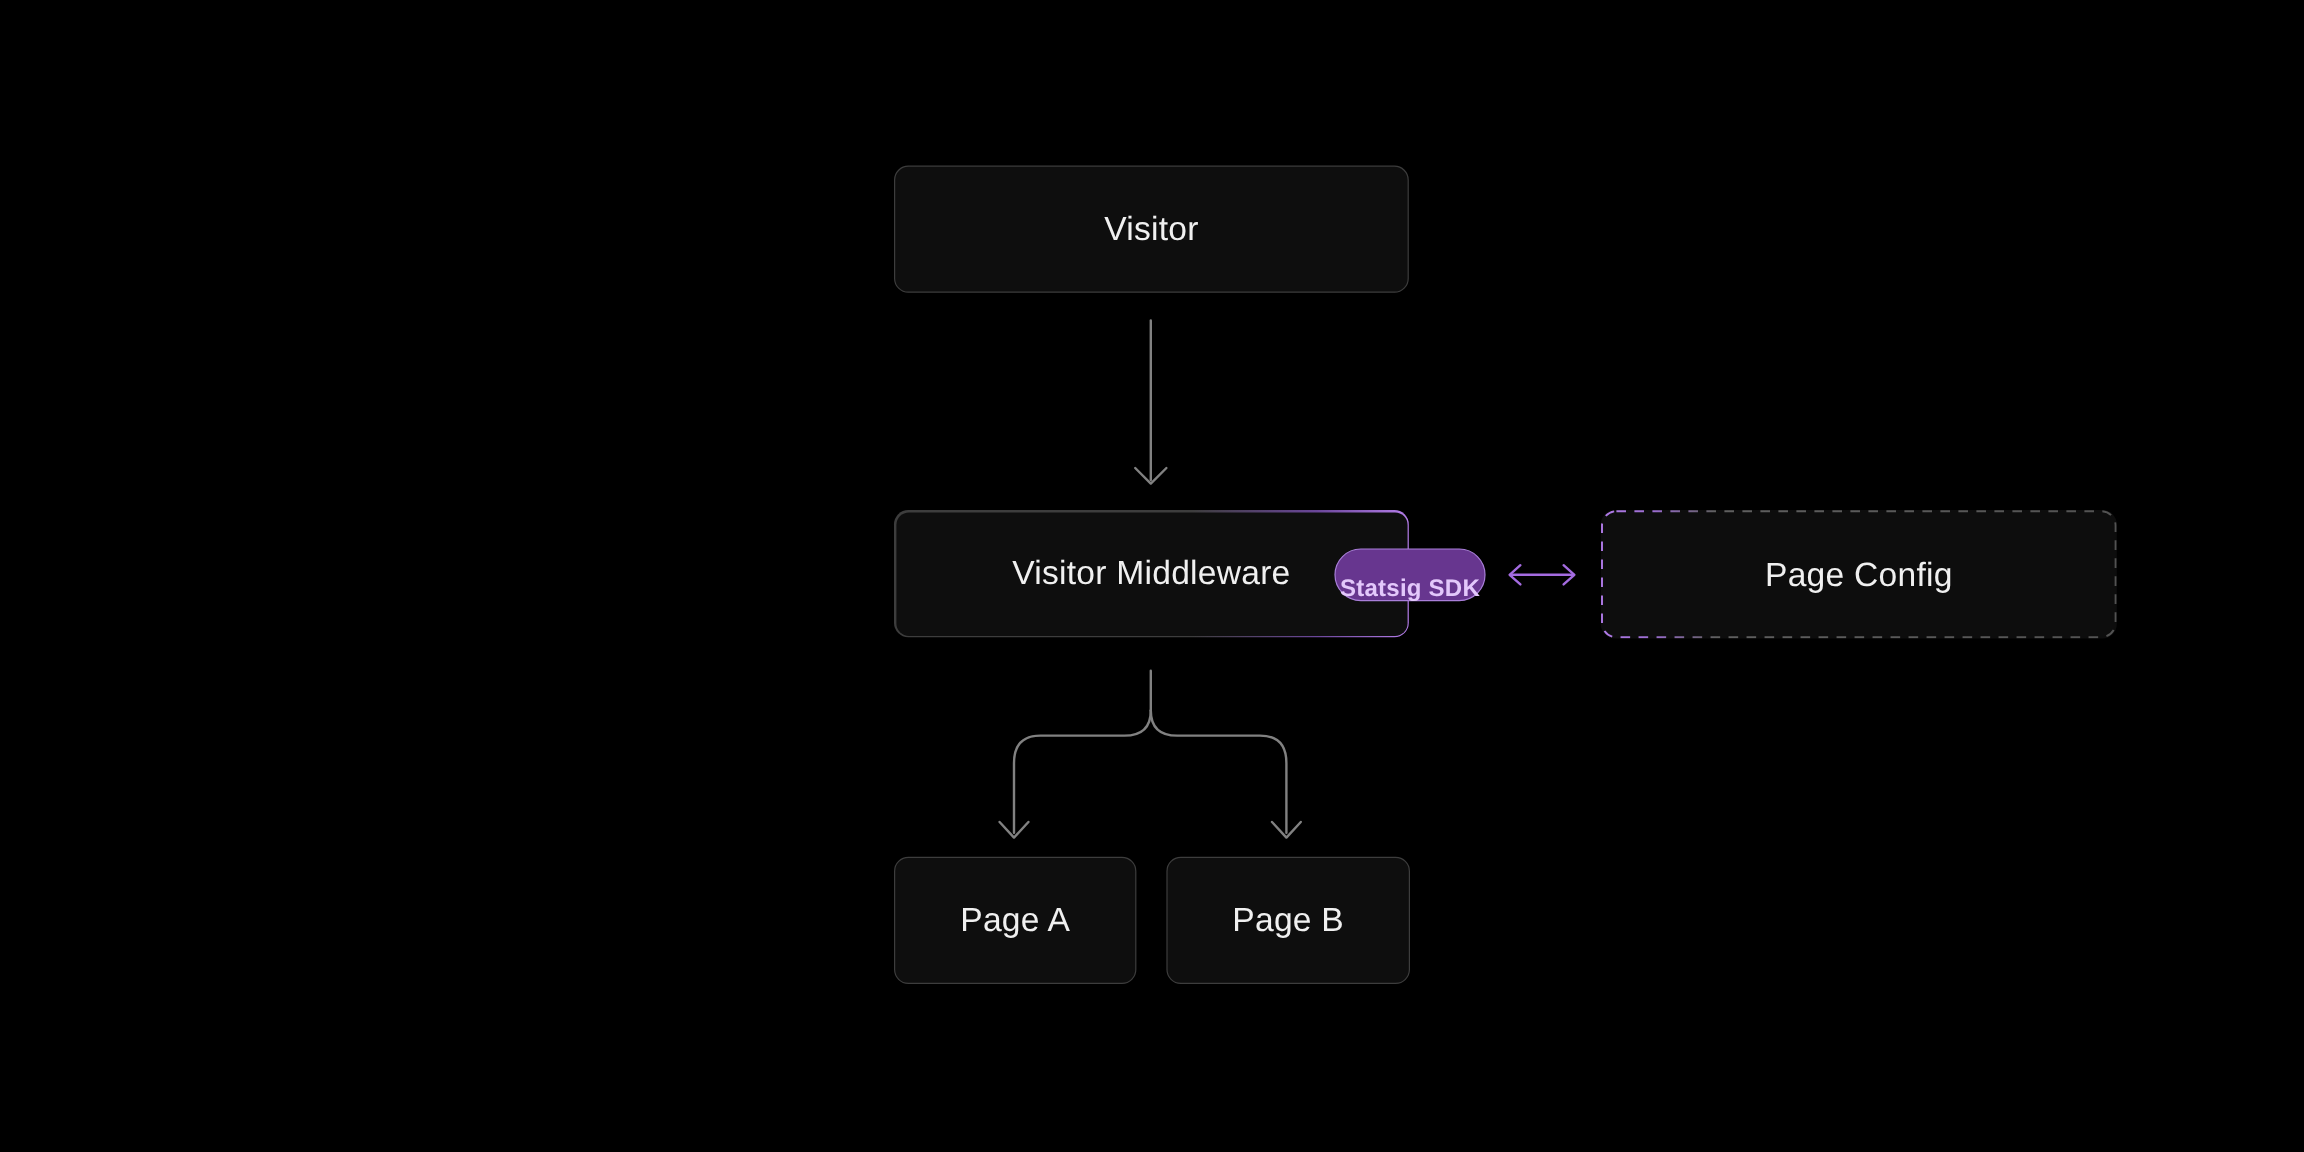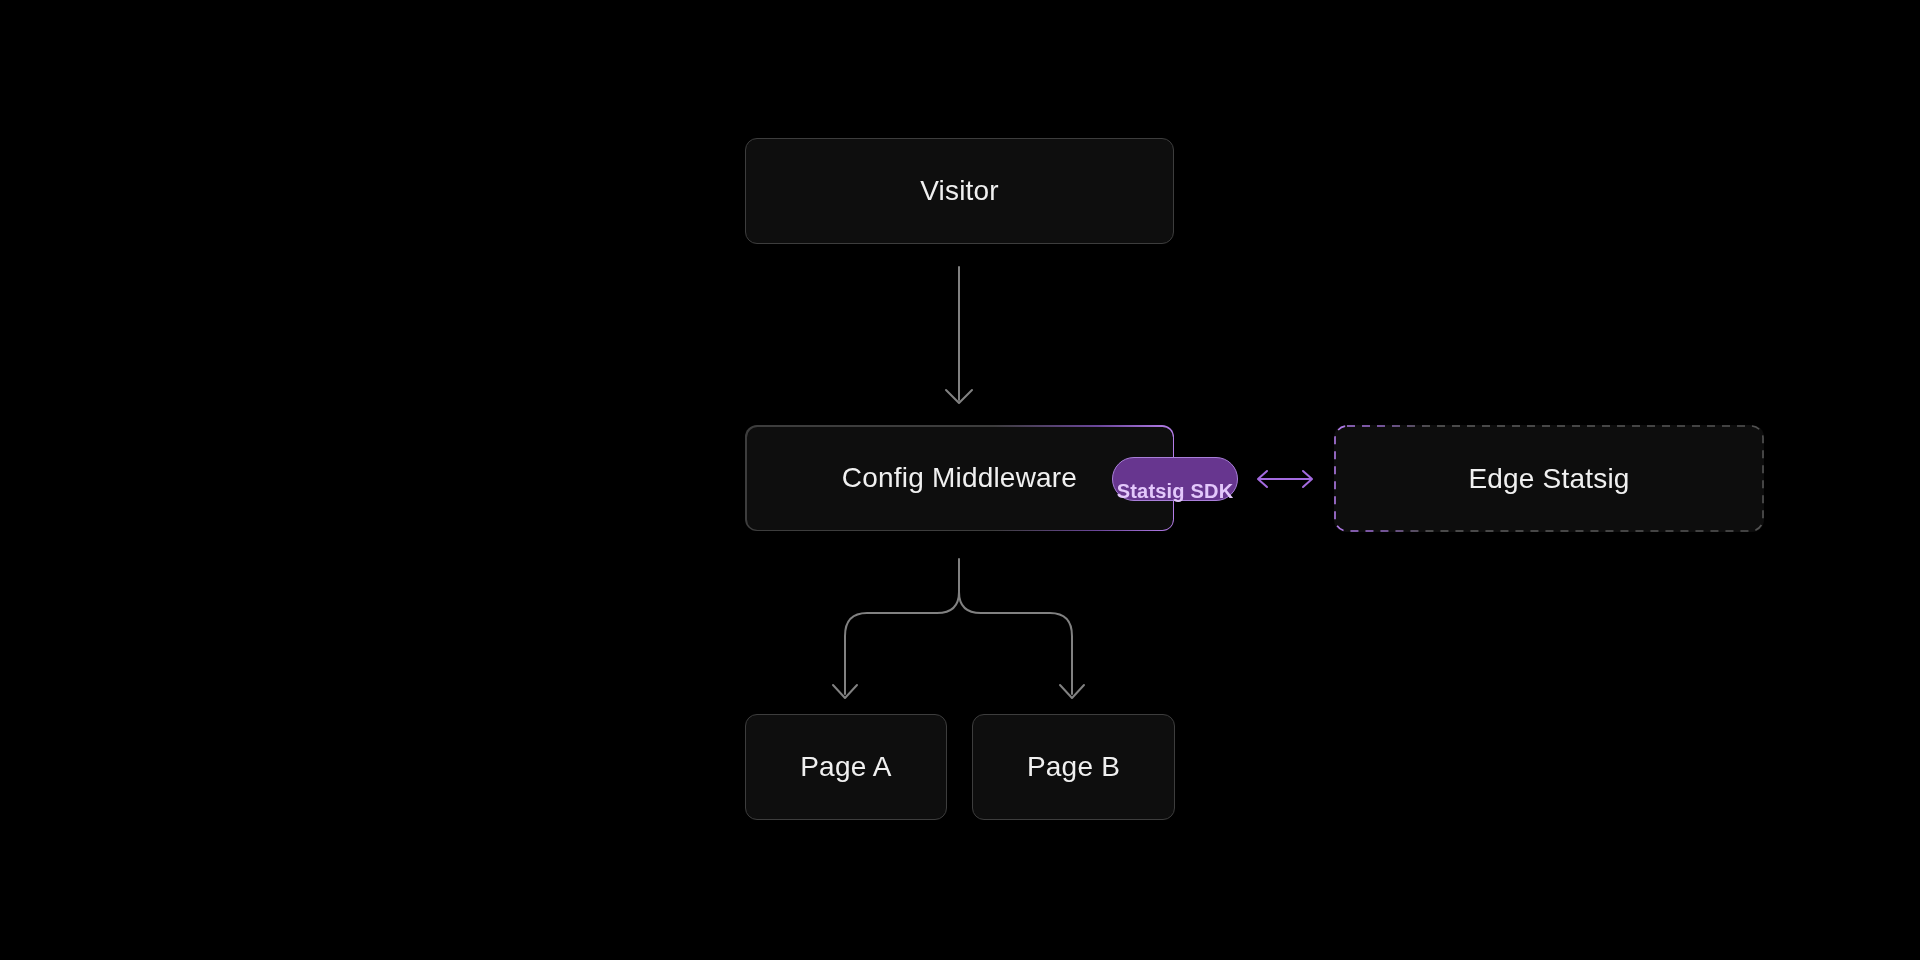--- a/index.html
+++ b/index.html
@@ -124,41 +124,41 @@
       <path d="M1303 471 L1312 479 L1303 487"></path>
     </g>
   </svg>
 
   <div class="node" id="node-visitor">
     <span class="node-label">Visitor</span>
   </div>
 
   <div class="grad-border" id="node-middleware">
     <div class="inner">
-      <span class="node-label">Config Middleware</span>
+      <span class="node-label">Visitor Middleware</span>
     </div>
   </div>
 
   <div class="pill">
     <span class="pill-label">Statsig SDK</span>
   </div>
 
   <div class="node dashed" id="node-edge-config">
     <svg width="430" height="107" xmlns="http://www.w3.org/2000/svg">
       <defs>
         <linearGradient id="edgeGrad" x1="0" y1="0" x2="1" y2="0">
           <stop offset="0" stop-color="#b07ae8"></stop>
           <stop offset="0.10" stop-color="#9a6ccf"></stop>
           <stop offset="0.22" stop-color="#5f5f5f"></stop>
           <stop offset="1" stop-color="#525252"></stop>
         </linearGradient>
       </defs>
       <rect x="1" y="1" width="428" height="105" rx="12" fill="none" stroke="url(#edgeGrad)" stroke-width="1.6" stroke-dasharray="8 7"></rect>
     </svg>
-    <span class="node-label">Edge Statsig</span>
+    <span class="node-label">Page Config</span>
   </div>
 
   <div class="node" id="node-page-b">
     <span class="node-label">Page B</span>
   </div>
 
   <div class="node" id="node-page-a">
     <span class="node-label">Page A</span>
   </div>
 

